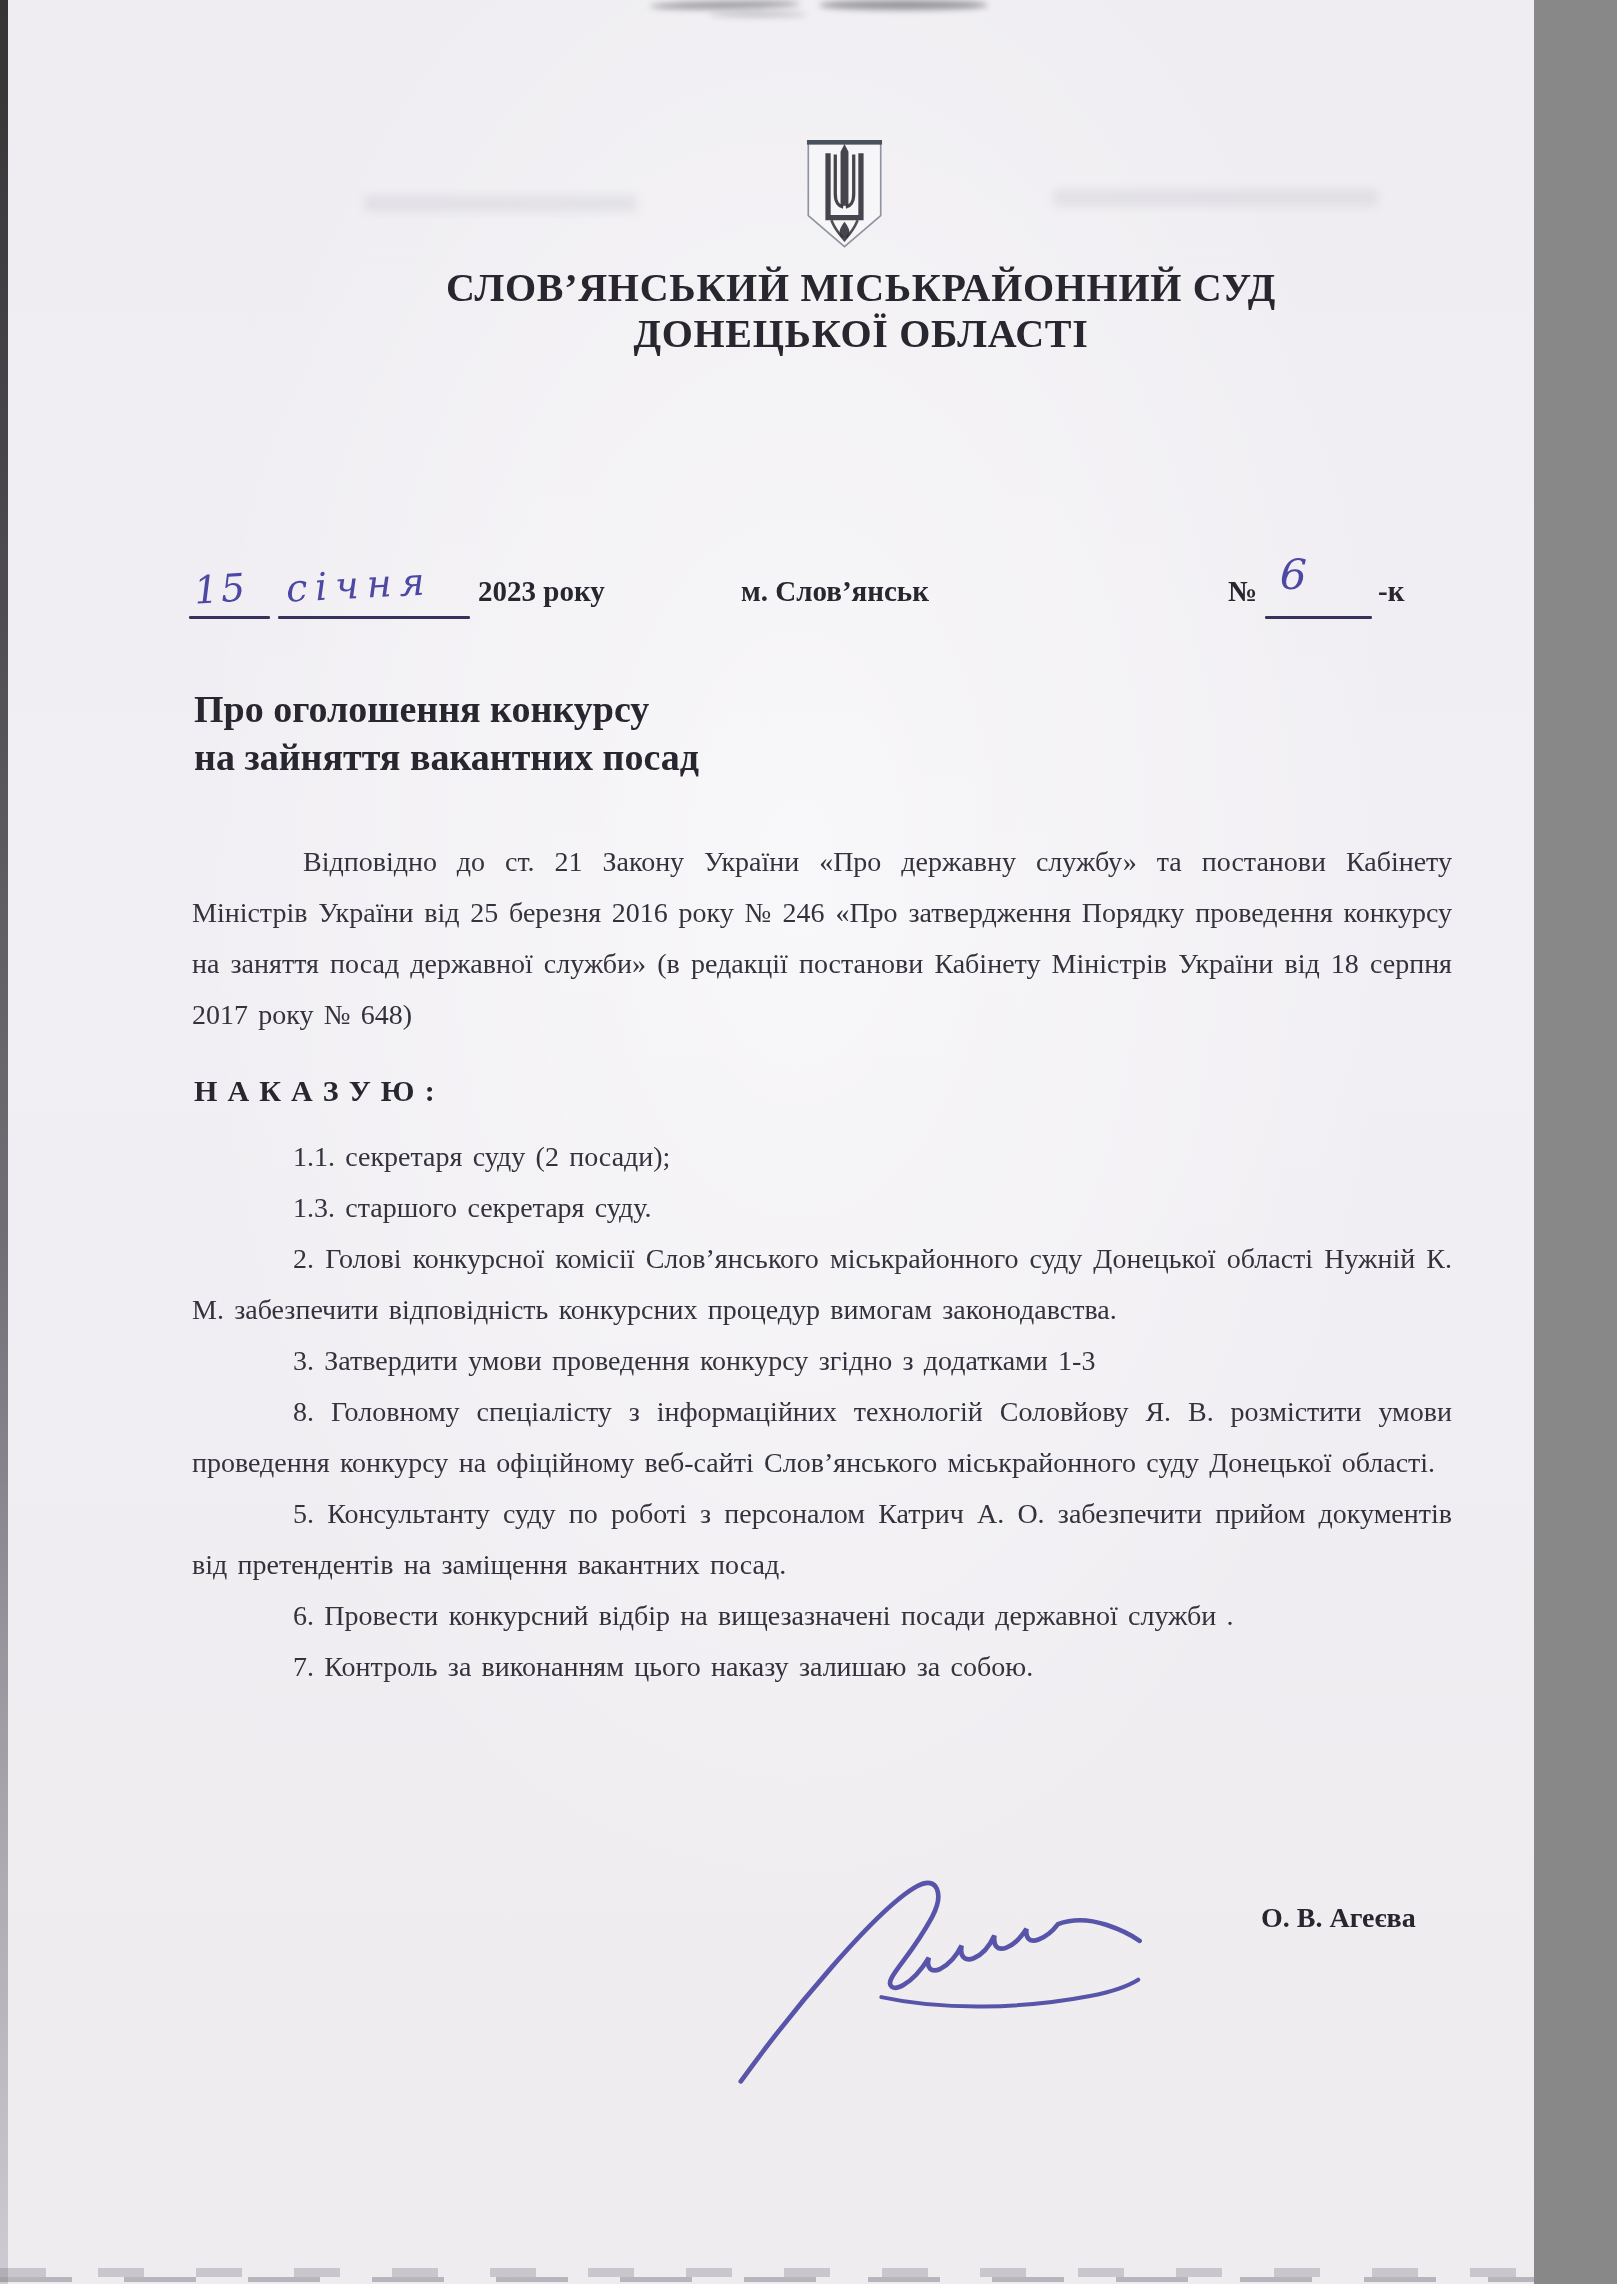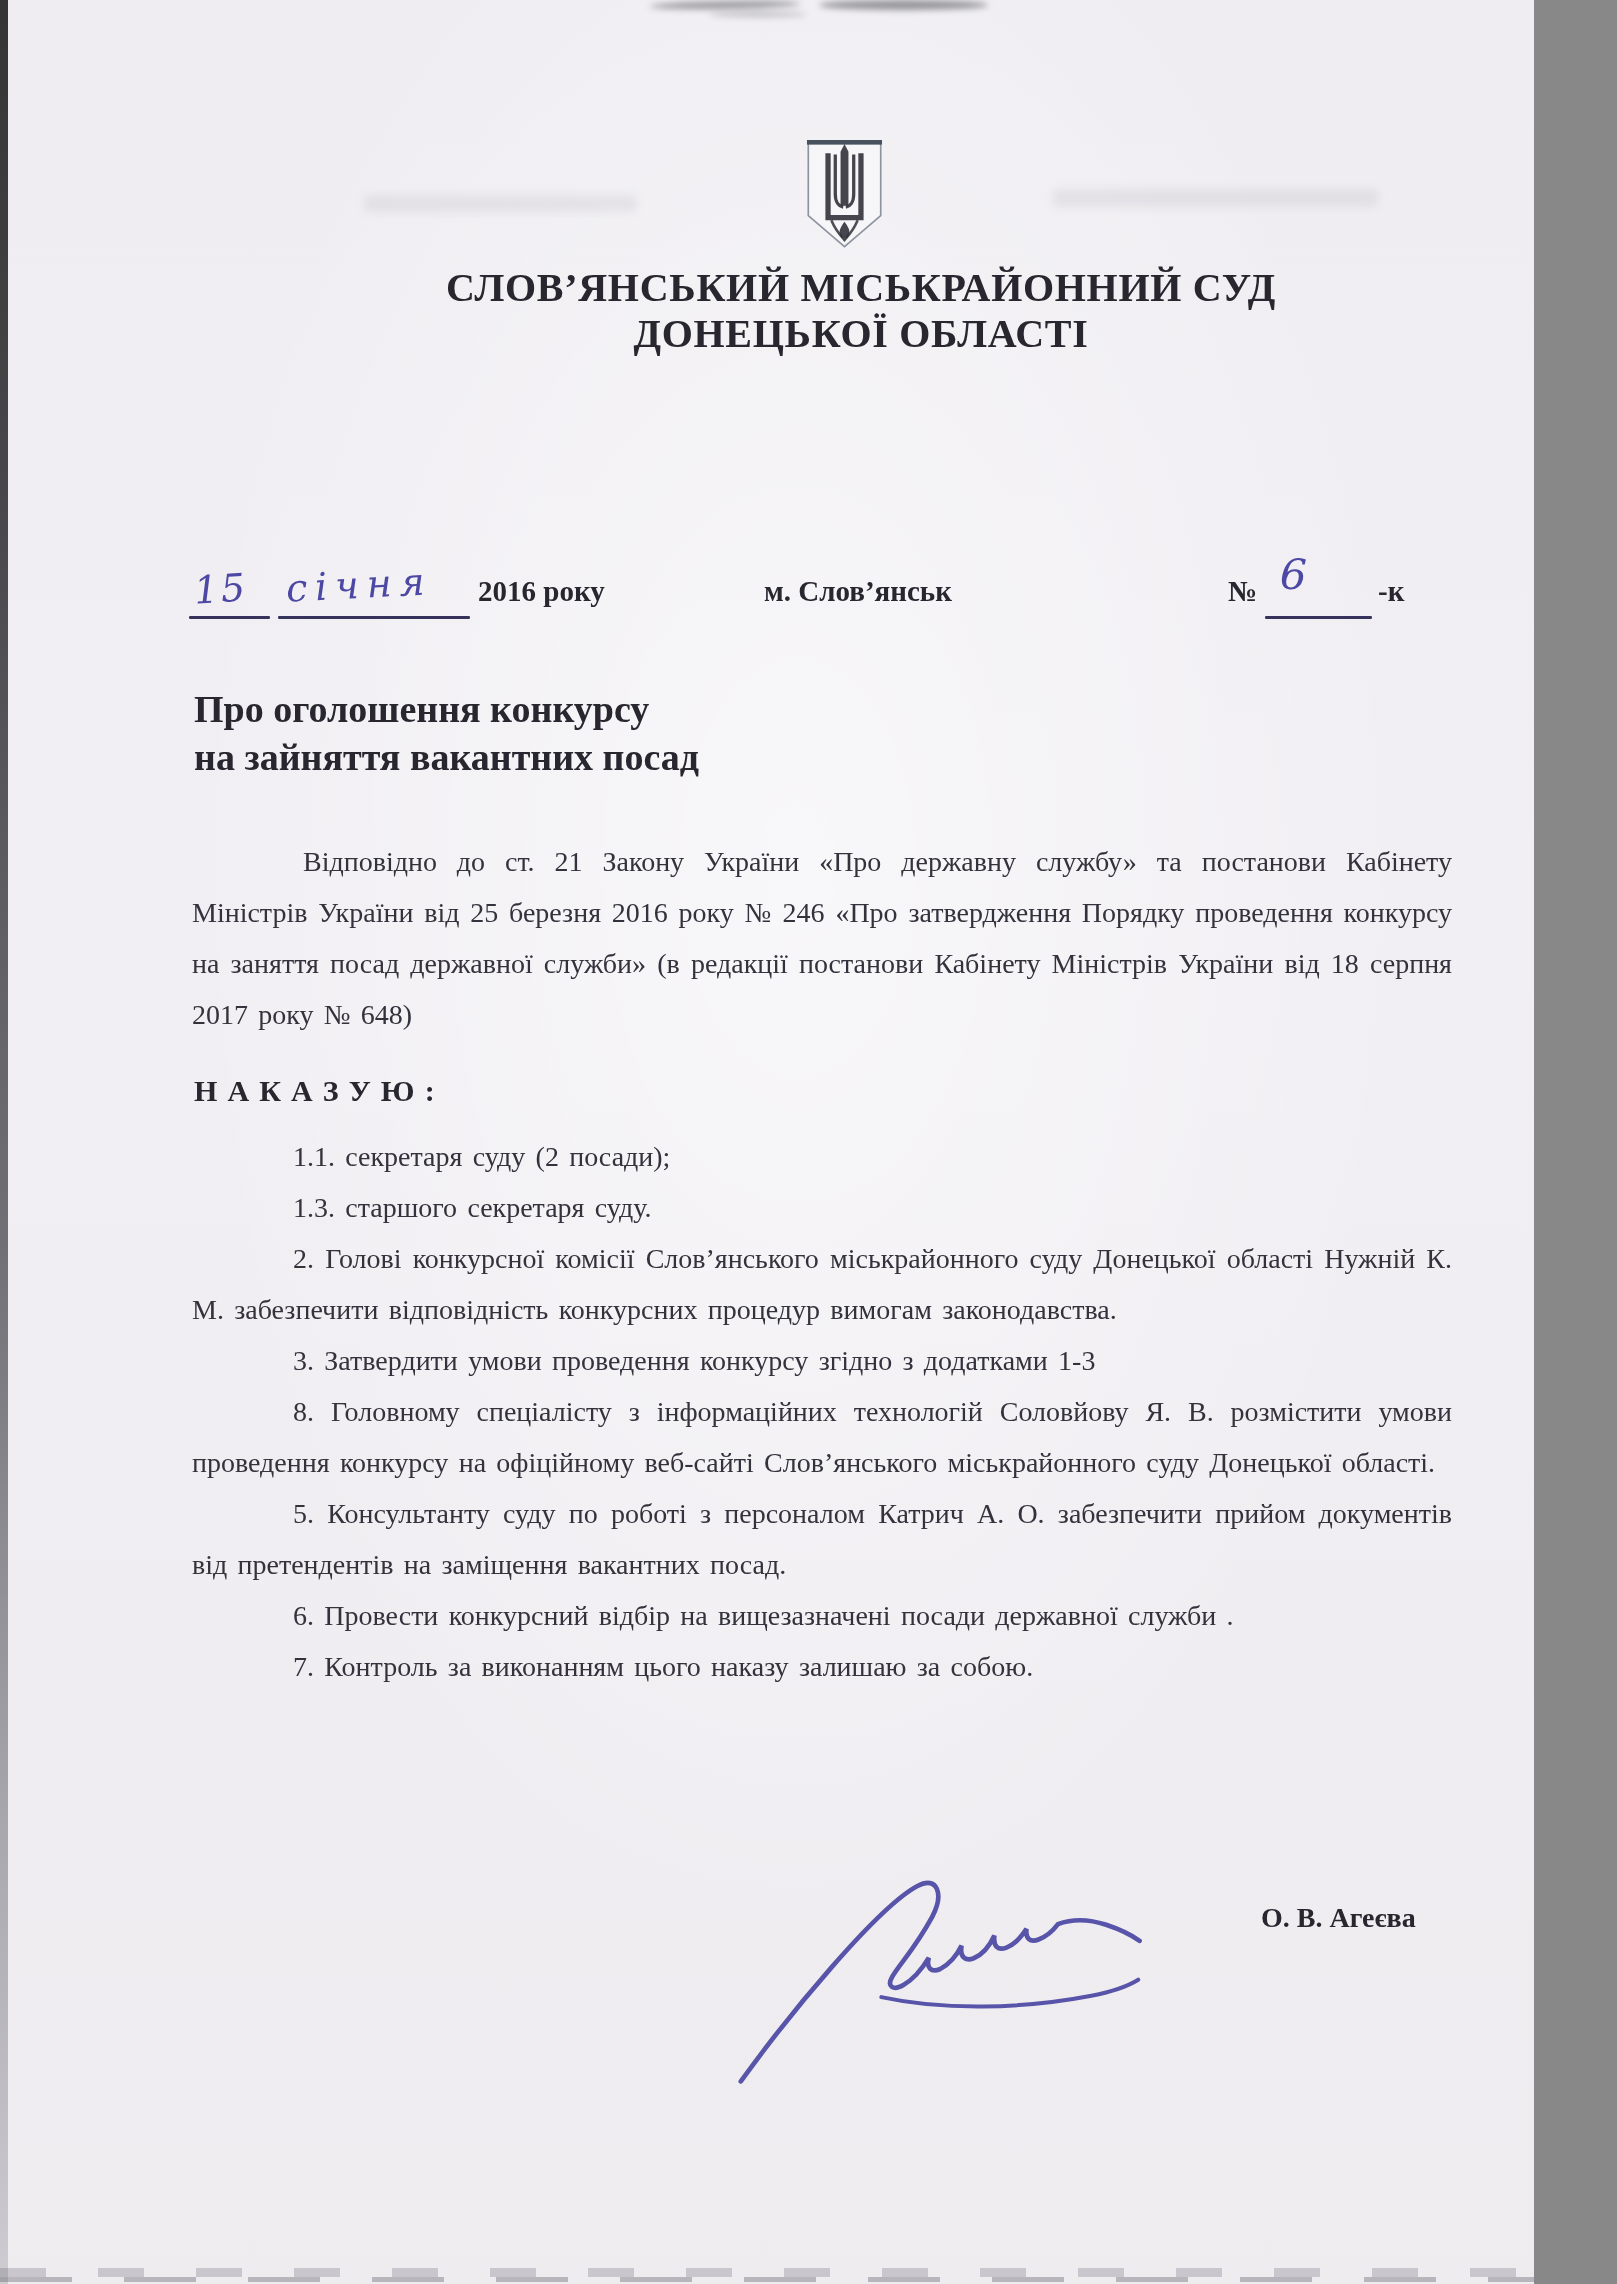--- a/index.html
+++ b/index.html
@@ -82,22 +82,22 @@
   <div class="abs court-title b center">
     <div>СЛОВ’ЯНСЬКИЙ МІСЬКРАЙОННИЙ СУД</div>
     <div>ДОНЕЦЬКОЇ ОБЛАСТІ</div>
   </div>
 
 
   <span class="abs hand hand-day">15</span>
   <span class="abs hand hand-month">січня</span>
   <div class="abs rule" style="left:189px;top:616px;width:81px;"></div>
   <div class="abs rule" style="left:278px;top:616px;width:192px;"></div>
-  <span class="abs dateline b" style="left:478px;top:575px;">2016 року</span>
-  <span class="abs dateline b" style="left:764px;top:575px;">м. Слов’янськ</span>
+  <span class="abs dateline b" style="left:478px;top:575px;">2023 року</span>
+  <span class="abs dateline b" style="left:741px;top:575px;">м. Слов’янськ</span>
   <span class="abs dateline b" style="left:1228px;top:575px;">№</span>
   <span class="abs hand hand-num">6</span>
   <div class="abs rule" style="left:1265px;top:616px;width:107px;"></div>
   <span class="abs dateline b" style="left:1378px;top:575px;">-к</span>
 
   <div class="abs subject b">
     <div>Про оголошення конкурсу</div>
     <div>на зайняття вакантних посад</div>
   </div>
 

